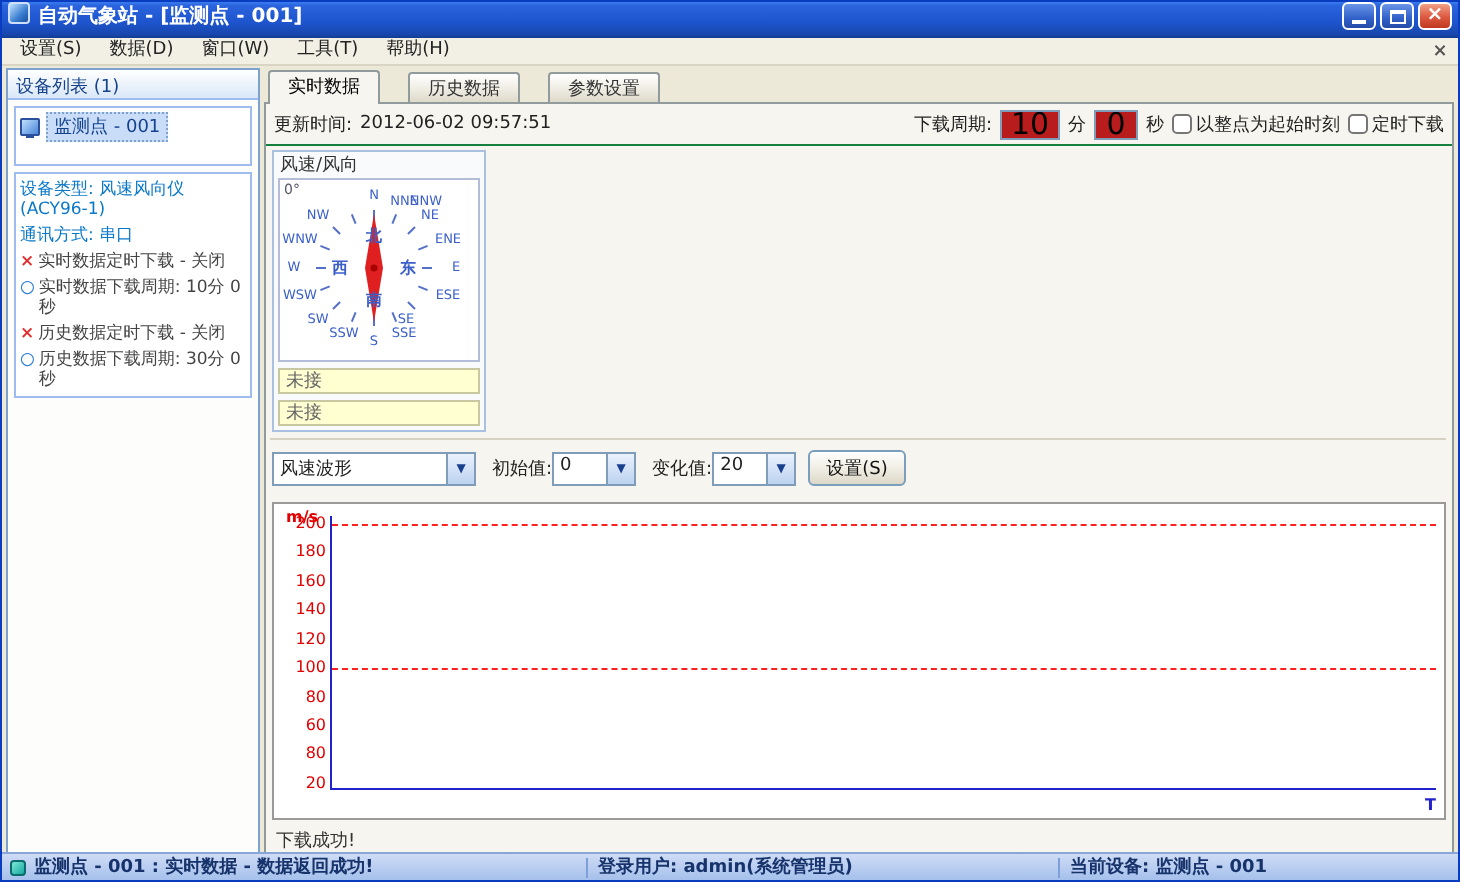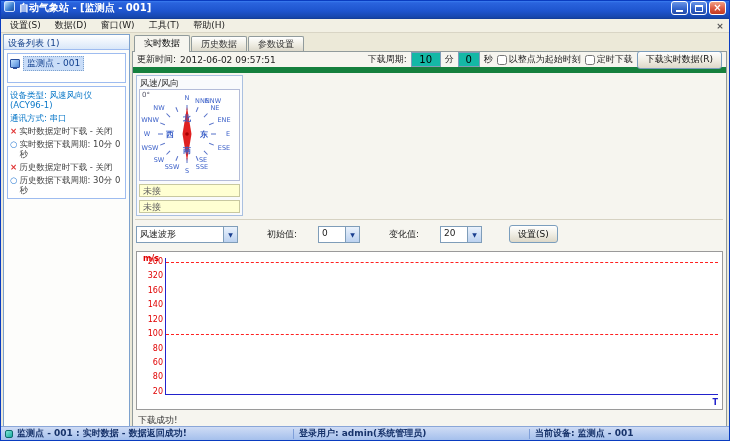--- a/index.html
+++ b/index.html
@@ -47,31 +47,31 @@
   .sb-info { margin:2px 3px; border:1px solid #9ebcf0; background:#fff; padding:3px 2px;
     display:flex; flex-direction:column; gap:3px; font-size:8.5px; line-height:10px; }
   .info-line { display:flex; gap:2px; color:#444; }
   .info-line.blue { color:#0a78c8; }
   .x-icon { color:#e03030; font-weight:bold; }
   .o-icon { color:#2a7ad2; }
   .sb-fill { flex:1; }
 
   
   .main { flex:1; display:flex; flex-direction:column; min-width:0; }
-  .tabstrip { height:17px; display:flex; align-items:flex-end; padding-left:2px; gap:1px; }
+  .tabstrip { height:17px; display:flex; align-items:flex-end; padding-left:2px; gap:14px; }
   .tab { height:15px; padding:1px 9px; border:1px solid #919b9c; border-bottom:none;
     border-radius:2px 2px 0 0; background:linear-gradient(180deg,#ffffff,#eeece2 55%,#ddd9cb);
     color:#333; white-space:nowrap; }
   .tab.active { height:17px; background:#f6f5ef; position:relative; z-index:2; margin-bottom:-1px; color:#000; }
   .tabpanel { flex:1; border:1px solid #919b9c; background:#f6f5ef; display:flex; flex-direction:column; min-height:0; }
 
   .toolbar { height:21px; display:flex; align-items:center; padding:0 4px; gap:4px;
-    border-bottom:6px solid #15803d; white-space:nowrap; }
+    border-bottom:1px solid #15803d; white-space:nowrap; }
   .tb-right { margin-left:auto; display:flex; align-items:center; gap:4px; }
-  .txt { border:1px solid #7f9db9; background:#14b8a6; height:15px; font-size:10px;
+  .txt { border:1px solid #7f9db9; background:#b91c1c; height:15px; font-size:15px;
     font-family:inherit; padding:0 2px; text-align:center; }
   .w30 { width:30px; } .w22 { width:22px; }
   .chk { width:10px; height:10px; margin:0; }
   .chklbl { display:flex; align-items:center; gap:2px; }
   .btn { border:1px solid #7b9ebd; border-radius:3px; height:18px; padding:0 8px;
     background:linear-gradient(180deg,#ffffff,#f0eee4 50%,#ddd8c8); font-size:9px;
     font-family:inherit; color:#111; }
 
   .panel-body { position:relative; flex:1; }
 
@@ -87,21 +87,21 @@
   .c4{left:88px;top:44px;} .c5{left:84px;top:58px;} .c6{left:63px;top:70px;} .c7{left:62px;top:77px;}
   .c8{left:47px;top:81px;} .c9{left:32px;top:77px;} .c10{left:19px;top:70px;} .c11{left:10px;top:58px;}
   .c12{left:7px;top:44px;} .c13{left:10px;top:30px;} .c14{left:19px;top:18px;} .c15{left:32px;top:11px;margin-left:41px;}
   .ccn{left:47px;top:28px;} .ccs{left:47px;top:60px;} .cce{left:64px;top:44px;} .ccw{left:30px;top:44px;}
   .val-box { height:13px; background:#ffffd2; border:1px solid #c8c8a0; margin-top:3px;
     padding:1px 3px; color:#666; line-height:10px; }
 
   .divider { position:absolute; left:2px; right:3px; top:146px; height:1px; background:#d6d2c2; }
 
   
-  .controls { position:absolute; left:3px; top:152px; display:flex; align-items:center; gap:21px;justify-content:flex-end; }
+  .controls { position:absolute; left:3px; top:152px; display:flex; align-items:center; gap:0;justify-content:flex-end; }
   .combo { display:flex; align-items:stretch; border:1px solid #7f9db9; background:#fff; height:17px; }
   .combo .cval { flex:1; padding:1px 3px; overflow:hidden; white-space:nowrap; }
   .combo .carrow { width:14px; display:flex; align-items:center; justify-content:center;
     background:linear-gradient(180deg,#eaf2fc,#bcd2f0); border-left:1px solid #7f9db9;
     color:#1a3f8f; font-size:6px; }
   .wc102 { width:102px; } .wc42 { width:42px; }
   .clabel { margin-left:8px; color:#222; }
 
   
   .chart { position:absolute; left:3px; right:3px; top:178px; bottom:16px; background:#fff;
@@ -210,21 +210,20 @@
             <input class="txt w22" value="0" style="">
             <span>秒</span>
             <label class="chklbl">
               <input type="checkbox" class="chk" style="">
               <span>以整点为起始时刻</span>
             </label>
             <label class="chklbl">
               <input type="checkbox" class="chk" style="">
               <span>定时下载</span>
             </label>
-            <button class="btn">下载实时数据(R)</button>
           </div>
         </div>
 
         <div class="panel-body">
 
           <div class="wind-group">
             <div class="wind-title">风速/风向</div>
             <div class="compass-box">
               <span class="deg">0°</span>
               <svg width="99" height="90" viewBox="0 0 99 90">
@@ -322,21 +321,21 @@
             <div class="combo wc42">
               <span class="cval">20</span>
               <span class="carrow">▼</span>
             </div>
             <button class="btn" style="margin-left:6px;">设置(S)</button>
           </div>
 
           <div class="chart">
             <span class="ylab">m/s</span>
             <span class="yt yt0">200</span>
-            <span class="yt yt1">320</span>
+            <span class="yt yt1">180</span>
             <span class="yt yt2">160</span>
             <span class="yt yt3">140</span>
             <span class="yt yt4">120</span>
             <span class="yt yt5">100</span>
             <span class="yt yt6">80</span>
             <span class="yt yt7">60</span>
             <span class="yt yt8">80</span>
             <span class="yt yt9">20</span>
             <div class="yaxis"></div>
             <div class="xaxis"></div>

